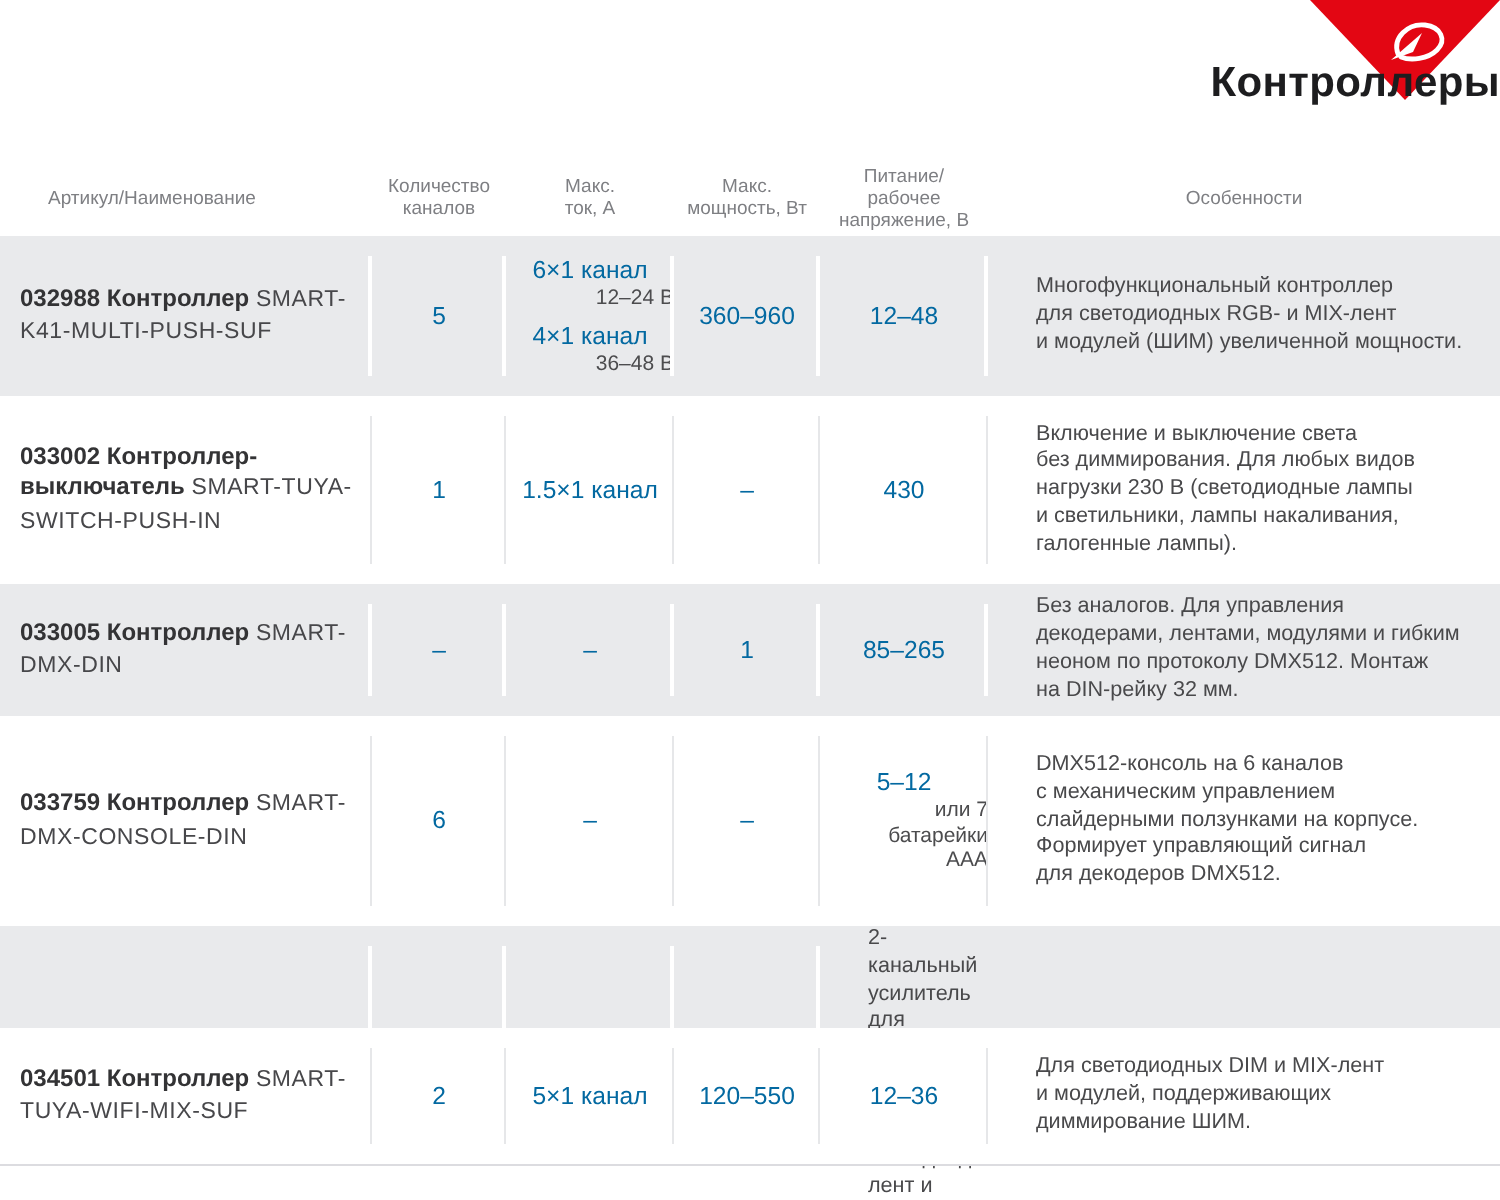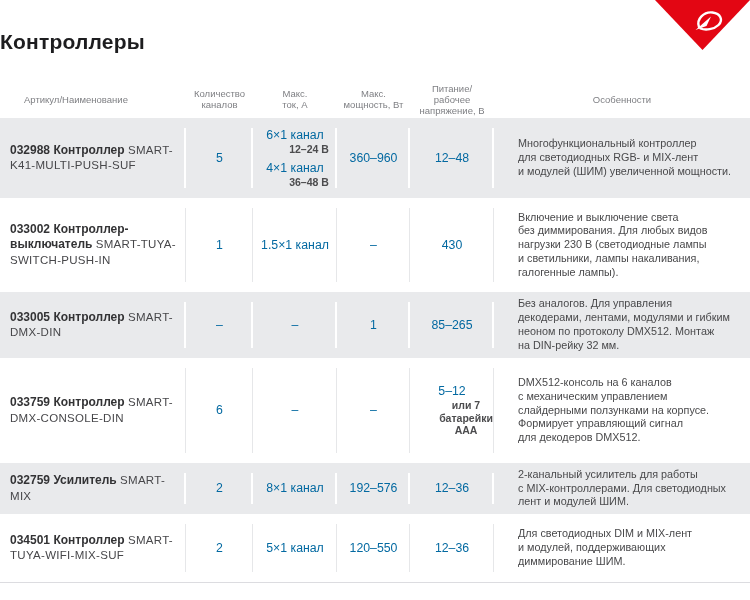--- a/index.html
+++ b/index.html
@@ -12,21 +12,21 @@
     overflow:hidden;
   }
   .page { position:relative; width:750px; height:600px; background:#fff; }
 
   
   .logo { position:absolute; top:0; right:0; width:95px; height:52px; }
 
   
   .title {
     position:absolute; top:30px; left:0; width:100%;
-    text-align:left;
+    text-align:right;
     font-size:21px; font-weight:bold; color:#1d1d1f;
     letter-spacing:.2px;
   }
 
   
   .table { position:absolute; top:80px; left:0; width:750px; }
   .grid { display:grid; grid-template-columns:186px 67px 84px 73px 84px 1fr; }
 
   .header-row { height:38px; align-items:center; }
   .hdr {
@@ -49,21 +49,21 @@
   .cell.div::after {
     content:""; position:absolute; right:0; top:10px; bottom:10px; width:2px;
   }
   .row.gray .cell.div::after { background:#ffffff; }
   .row.white .cell.div::after { background:#e6e7e9; width:1px; }
 
   .article { padding-left:10px; padding-right:4px; font-size:12px; line-height:15.5px; }
   .sku  { font-weight:bold; color:#333335; }
   .name { font-weight:normal; color:#47474a; font-size:11.5px; letter-spacing:.3px; }
   .val { font-weight:normal; font-size:12.3px; line-height:15px; color:#0369a1; text-align:center; }
-  .sub { font-weight:bold; font-size:10.5px; line-height:12.5px; color:#4c4c4e; text-align:center; white-space:pre-line;margin-left:28px; }
+  .sub { font-weight:normal; font-size:10.5px; line-height:12.5px; color:#4c4c4e; text-align:right; white-space:pre-line;margin-left:28px; }
   .vgroup + .vgroup { margin-top:5px; }
 
   .features {
     font-size:10.8px; line-height:13.8px; color:#49494b;
     white-space:pre-line; padding-left:24px; padding-right:4px;
   }
 
   .table-bottom-line {
     position:absolute; left:0; right:0; top:502px; 
     height:1px; background:#dcdce0;
@@ -213,23 +213,20 @@
 
     <div class="grid row gray r5">
       <div class="cell div article">
         <div><span class="sku">032759 Усилитель</span>
         <span class="name">SMART-MIX</span></div>
       </div>
       <div class="cell div">
         <div class="val">2</div>
       </div>
       <div class="cell div">
-        <div class="val">8×1 канал</div>
-      </div>
-      <div class="cell div">
         <div class="val">192–576</div>
       </div>
       <div class="cell div">
         <div class="val">12–36</div>
       </div>
       <div class="cell">
         <div class="features">2-канальный усилитель для работы
 с MIX-контроллерами. Для светодиодных
 лент и модулей ШИМ.</div>
       </div>

